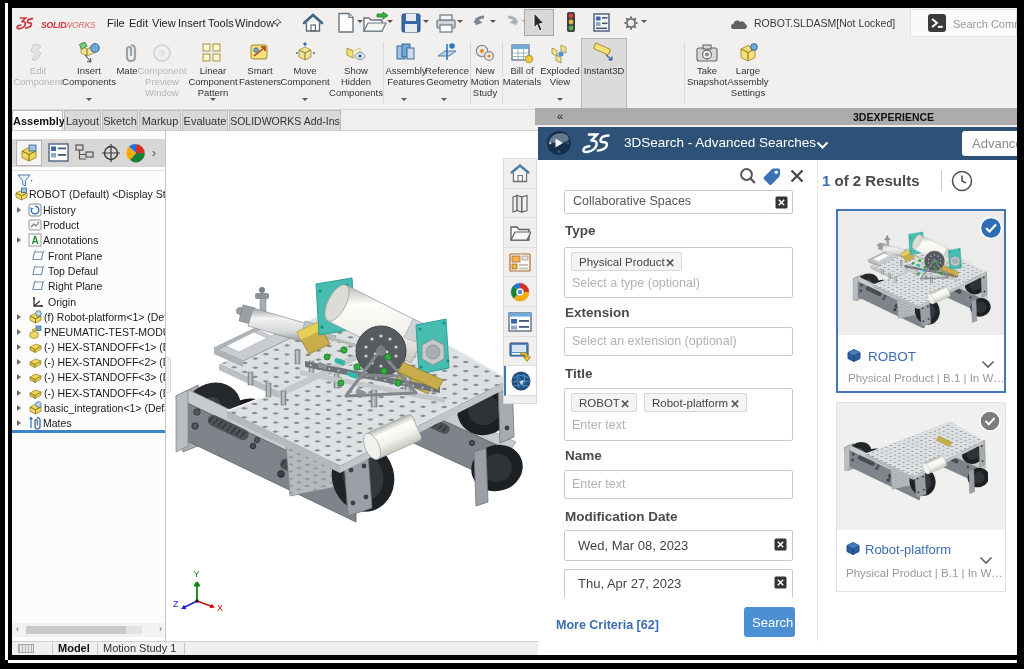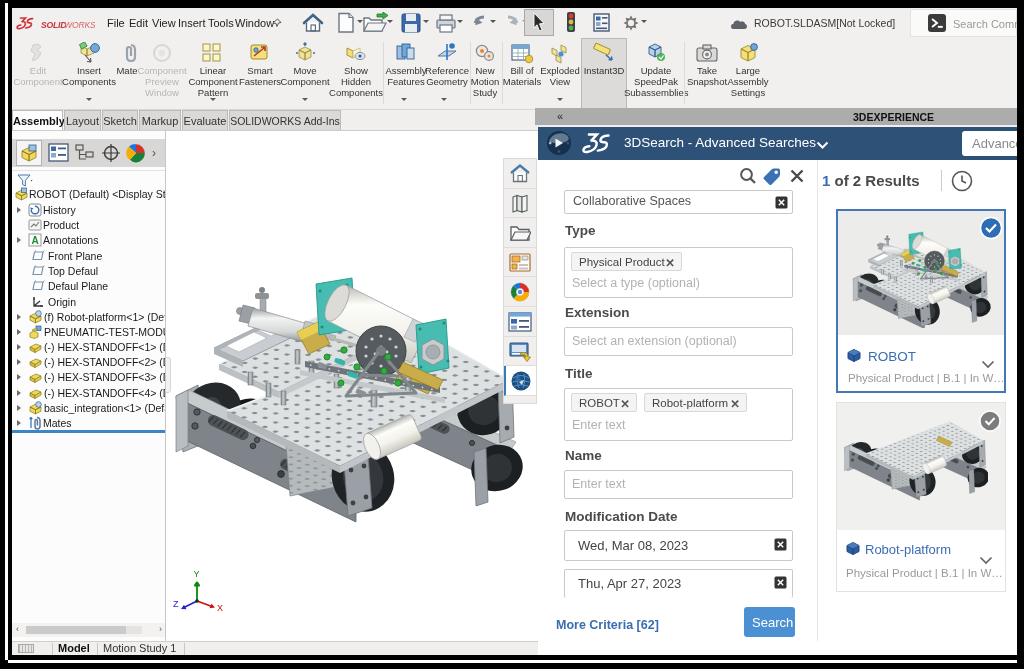--- a/index.html
+++ b/index.html
@@ -252,28 +252,20 @@
         Exploded<br>View
       </div>
       <div style="position:absolute;left:569px;top:0;width:46px;height:71px;background:#dcdbda;border:1px solid #b9b8b7;"></div>
       <div class="rbtn" style="left:569px;width:46px;">
         <svg class="ic" width="24" height="22" viewBox="0 0 24 22">
           <rect x="2" y="4" width="16" height="6" rx="1" fill="#f5e07a" stroke="#a08a2d" stroke-width="1" transform="rotate(24 10 7)"></rect>
           <path d="M14 13 L20 18 M20 18 L16.5 17.6 M20 18 L19.6 14.5" stroke="#3a68a8" stroke-width="1.4" fill="none"></path>
         </svg>
         Instant3D
       </div>
-      <div class="rbtn" style="left:612px;width:64px;">
-        <svg class="ic" width="24" height="22" viewBox="0 0 24 22">
-          <path d="M5 5 L11 8 L11 15 L5 12 Z M11 8 L17 5 L17 12 L11 15 Z M5 5 L11 2 L17 5 L11 8 Z" fill="#b9d2ea" stroke="#31608f" stroke-width="0.9"></path>
-          <circle cx="17" cy="15" r="4" fill="#3fae49" opacity="0.9"></circle>
-          <path d="M15 15 L17 17 L19.5 13.5" stroke="#fff" stroke-width="1.2" fill="none"></path>
-        </svg>
-        Update<br>SpeedPak<br>Subassemblies
-      </div>
       <div class="rsep" style="left:672px"></div>
       <div class="rbtn" style="left:671px;width:48px;">
         <svg class="ic" width="24" height="22" viewBox="0 0 24 22">
           <rect x="2" y="6" width="20" height="13" rx="2" fill="#d9d9d9" stroke="#666" stroke-width="1.1"></rect>
           <rect x="8" y="3" width="8" height="4" fill="#d9d9d9" stroke="#666" stroke-width="1.1"></rect>
           <circle cx="12" cy="12.5" r="4.4" fill="#f4f4f4" stroke="#666" stroke-width="1.1"></circle>
           <circle cx="12" cy="12.5" r="2" fill="#888"></circle>
         </svg>
         Take<br>Snapshot
       </div>
@@ -387,21 +379,21 @@
                 <path d="M3.5 3 L12 3 L10.5 10.5 L2 10.5 Z" fill="none" stroke="#7a93ad" stroke-width="1.2"></path>
                 <path d="M3.5 3 L5 1.6 M12 3 L13.4 1.6" stroke="#7a93ad" stroke-width="1"></path>
               </svg>
             <span class="txt" style="left:36px">Top Defaul</span>
           </div>
           <div class="trow" style="top:149px">
             <svg class="tic" style="left:19px" width="14" height="14" viewBox="0 0 14 14">
                 <path d="M3.5 3 L12 3 L10.5 10.5 L2 10.5 Z" fill="none" stroke="#7a93ad" stroke-width="1.2"></path>
                 <path d="M3.5 3 L5 1.6 M12 3 L13.4 1.6" stroke="#7a93ad" stroke-width="1"></path>
               </svg>
-            <span class="txt" style="left:36px">Defaul Plane</span>
+            <span class="txt" style="left:36px">Right Plane</span>
           </div>
           <div class="trow" style="top:164.5px">
             <svg class="tic" style="left:19px" width="14" height="14" viewBox="0 0 14 14">
                 <path d="M3 2 L3 11 L12 11 M3 11 L9 6" stroke="#333" stroke-width="1.3" fill="none"></path>
                 <path d="M3 2 L2 4.5 L4 4.5 Z M12 11 L9.5 10 L9.5 12 Z" fill="#333"></path>
               </svg>
             <span class="txt" style="left:36px">Origin</span>
           </div>
           <div class="trow" style="top:179.5px">
               <span class="arr" style="left:5px;top:4px"></span>

